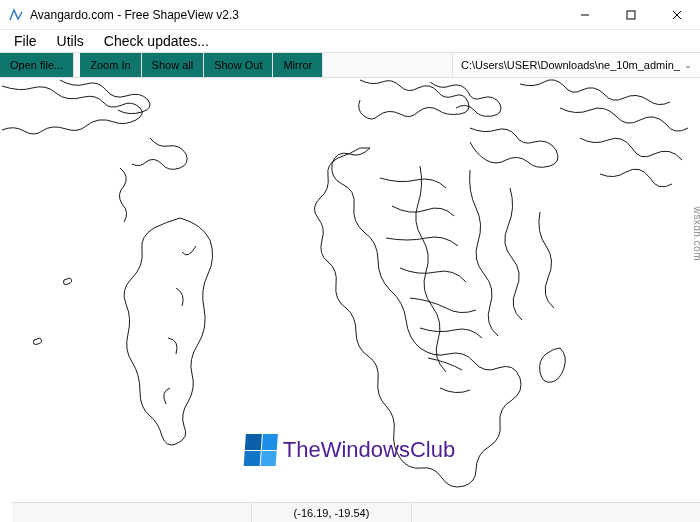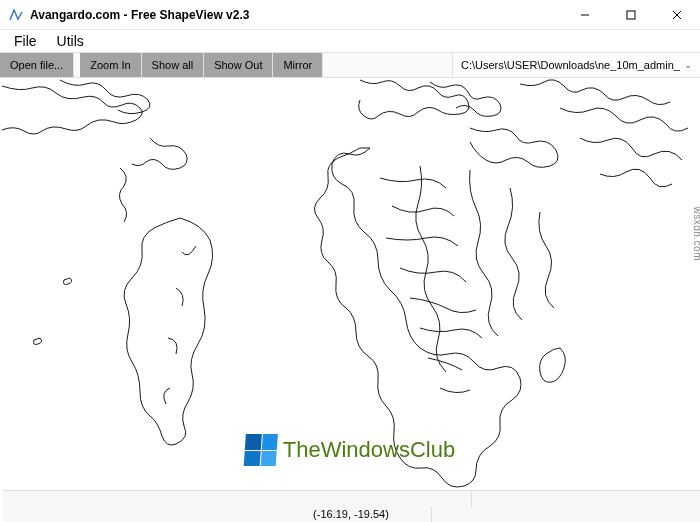--- a/index.html
+++ b/index.html
@@ -20,21 +20,21 @@
       background: #fff;
       border-bottom: 1px solid #e8e8e8;
     }
     .app-icon {
       width: 16px; height: 16px;
       margin-right: 6px;
       display: inline-flex;
       align-items: center;
       justify-content: center;
     }
-    .title-text { font-size: 12px; color: #000; font-weight: bold; }
+    .title-text { font-size: 12px; color: #000; }
     .win-controls {
       margin-left: auto;
       display: flex;
       height: 100%;
     }
     .win-btn {
       width: 46px;
       height: 30px;
       display: flex;
       align-items: center;
@@ -62,21 +62,21 @@
       border-top: 1px solid #e0e0e0;
       border-bottom: 1px solid #e0e0e0;
       background: #fafafa;
     }
     .tool-btn {
       padding: 0 10px;
       font-size: 11px;
       display: flex;
       align-items: center;
       border-right: 1px solid #e0e0e0;
-      background: #a3a3a3;
+      background: #0f766e;
       cursor: default;
     }
     .tool-sep { width: 6px; }
     .path-combo {
       margin-left: auto;
       display: flex;
       align-items: center;
       border-left: 1px solid #e0e0e0;
       padding: 0 4px 0 8px;
       font-size: 11px;
@@ -113,46 +113,45 @@
     .watermark {
       position: absolute;
       bottom: 28px;
       left: 50%;
       transform: translateX(-50%);
       display: flex;
       align-items: center;
       gap: 6px;
       font-size: 22px;
       font-weight: 400;
-      color: #4d7c0f;
+      color: #4c1d95;
       font-family: 'Segoe UI', sans-serif;
     }
     .wm-logo {
       width: 32px; height: 32px;
       display: grid;
       grid-template-columns: 1fr 1fr;
       grid-template-rows: 1fr 1fr;
       gap: 1px;
       transform: rotate(0deg) skewX(-4deg);
     }
     .wm-logo span { background: #0078d4; }
     .wm-logo span:nth-child(1){ background:#0a5fa8; }
     .wm-logo span:nth-child(2){ background:#1e8fe6; }
     .wm-logo span:nth-child(3){ background:#1276c8; }
     .wm-logo span:nth-child(4){ background:#3aa5f0; }
     .statusbar {
       position: absolute;
-      bottom: 0; left: 3px; right: 0;
-      height: 32px;
+      bottom: 0; left: 12px; right: 0;
+      height: 20px;
       border-top: 1px solid #e0e0e0;
       display: flex;
       align-items: center;
       background: #f7f7f7;
       font-size: 11px;
-      flex-direction: column;
     }
     .status-cell {
       border-right: 1px solid #ddd;
       height: 100%;
       display: flex;
       align-items: center;
       padding: 0 8px;
     }
     .status-cell.empty { width: 240px; }
     .status-cell.coords { width: 160px; justify-content: center; }
@@ -193,20 +192,21 @@
           <line x1="1" y1="1" x2="9" y2="9" stroke="#000" stroke-width="1"></line>
           <line x1="9" y1="1" x2="1" y2="9" stroke="#000" stroke-width="1"></line>
         </svg>
     </div>
   </div>
 </div>
 
 <div class="menubar">
   <div class="menu-item">File</div>
   <div class="menu-item">Utils</div>
+  <div class="menu-item">Check updates...</div>
 </div>
 
 <div class="toolbar">
   <div class="tool-btn">Open file...</div>
   <div class="tool-sep"></div>
   <div class="tool-btn">Zoom In</div>
   <div class="tool-btn">Show all</div>
   <div class="tool-btn">Show Out</div>
   <div class="tool-btn">Mirror</div>
   <div class="tool-sep"></div>

